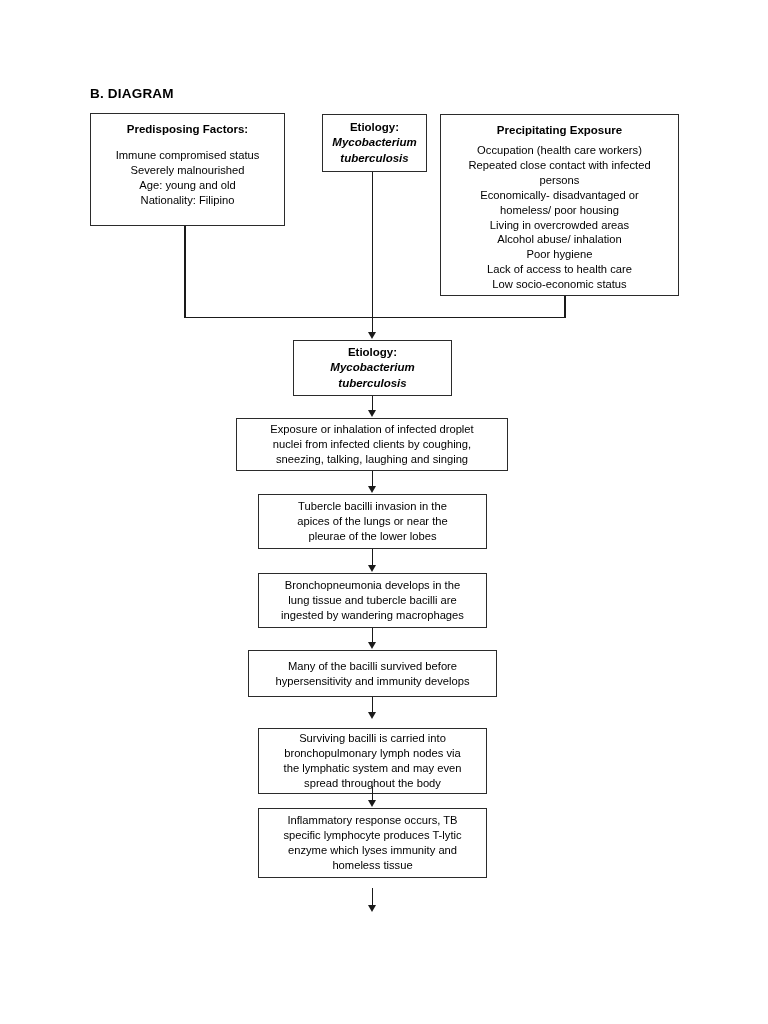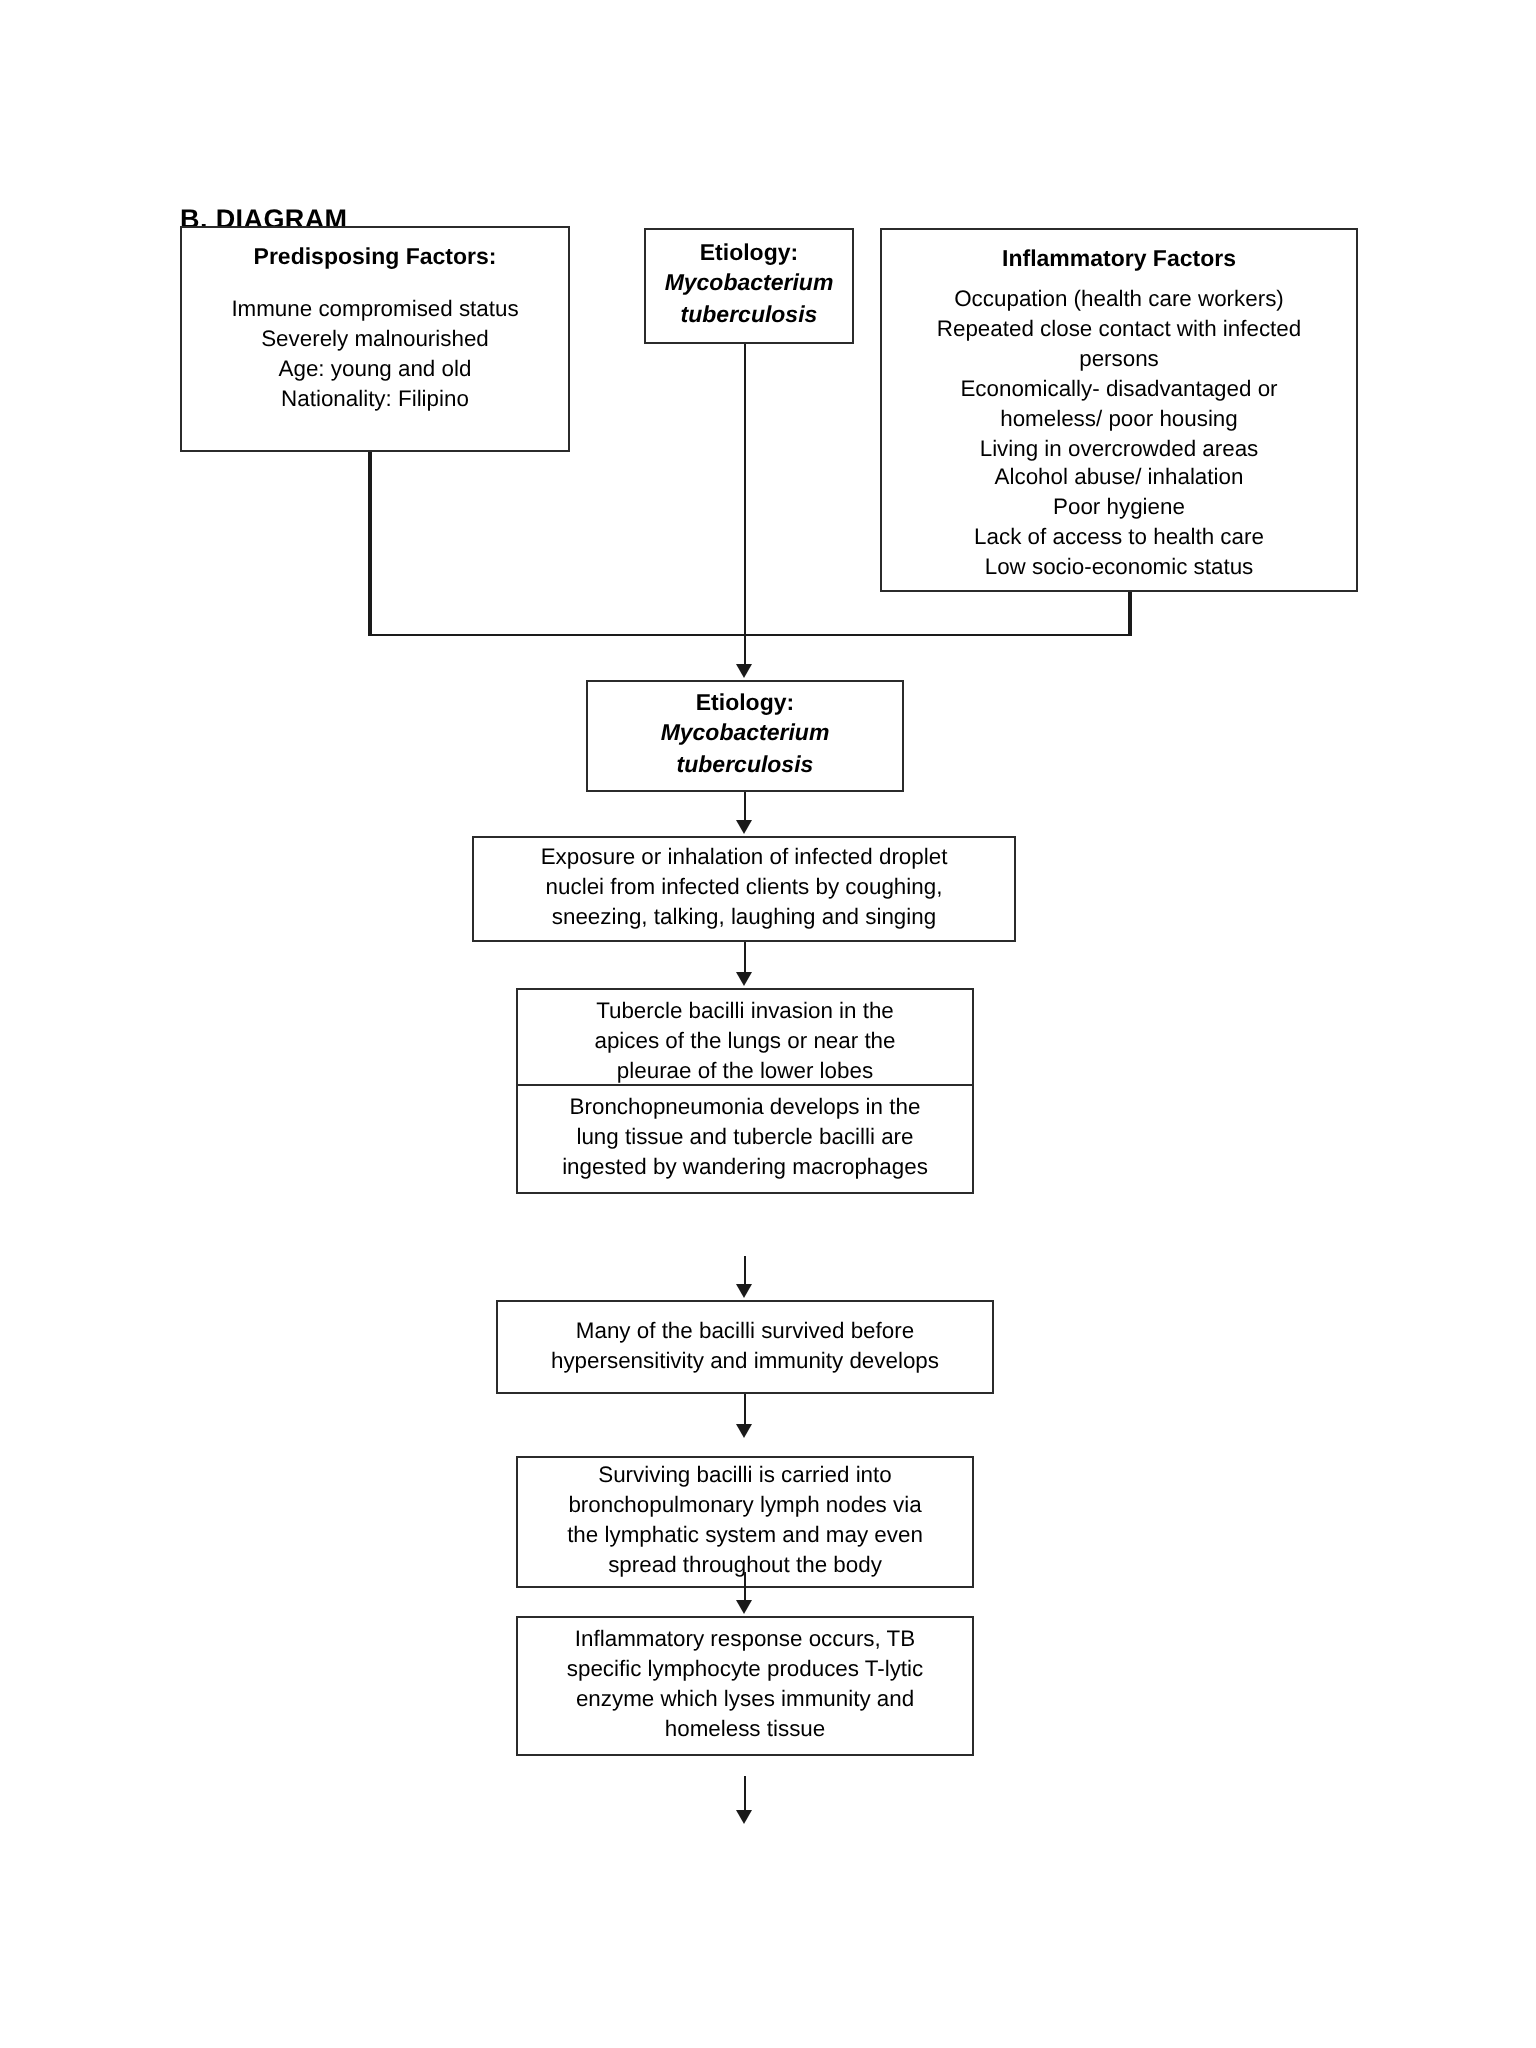--- a/index.html
+++ b/index.html
@@ -22,21 +22,21 @@
     left: 0;
     top: 0;
     width: 768px;
     height: 1024px;
   }
 
   
   .section-title {
     position: absolute;
     left: 90px;
-    top: 102px;
+    top: 86px;
     font-size: 13.5px;
     font-weight: bold;
     letter-spacing: 0.2px;
     white-space: nowrap;
   }
 
   
   .box {
     position: absolute;
     border: 1.4px solid #2b2b2b;
@@ -95,21 +95,21 @@
 
   #box-exposure {
     left: 236px; top: 418px;  width: 272px;  height: 53px;
   }
 
   #box-tubercle {
     left: 258px; top: 494px;  width: 229px;  height: 55px; text-align: center;
   }
 
   #box-bronchopneumonia {
-    left: 258px; top: 542px;  width: 229px;  height: 55px;
+    left: 258px; top: 573px;  width: 229px;  height: 55px;
   }
 
   #box-many-bacilli {
     left: 248px; top: 650px;  width: 249px;  height: 47px;
   }
 
   #box-surviving {
     left: 258px; top: 728px;  width: 229px;  height: 66px;
   }
 
@@ -154,21 +154,21 @@
     </div>
   </div>
 
   <div class="box" id="box-etiology-top">
     <div class="hdr">Etiology:</div>
     <div class="hdr-italic">Mycobacterium</div>
     <div class="hdr-italic">tuberculosis</div>
   </div>
 
   <div class="box" id="box-precipitating">
-    <div class="hdr">Inflammatory Factors</div>
+    <div class="hdr">Precipitating Exposure</div>
     <div class="spacer-gap"></div>
     <div class="body-lines">
       <div>Occupation (health care workers)</div>
       <div>Repeated close contact with infected</div>
       <div>persons</div>
       <div>Economically- disadvantaged or</div>
       <div>homeless/ poor housing</div>
       <div>Living in overcrowded areas</div>
       <div>Alcohol abuse/ inhalation</div>
       <div>Poor hygiene</div>

